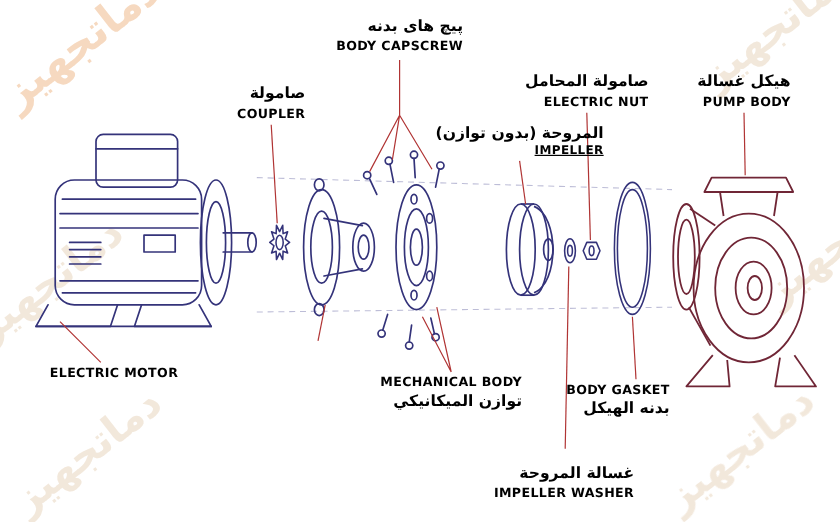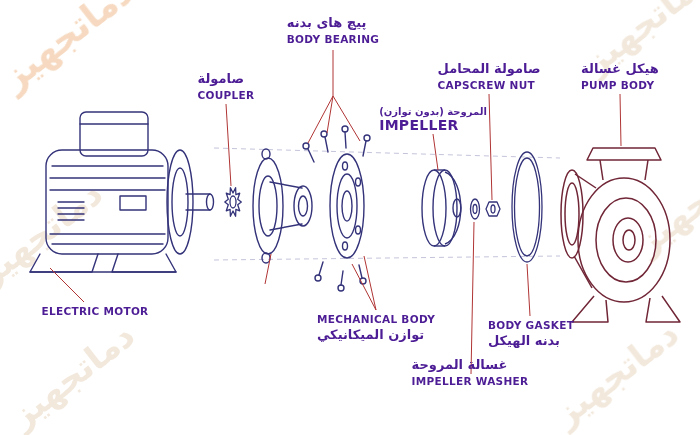--- a/index.html
+++ b/index.html
@@ -1,23 +1,23 @@
 <!DOCTYPE html>
 <html><head>
 <meta charset="utf-8">
 <style>
   html,body{margin:0;padding:0;background:#fff;}
   .stage{position:relative;width:700px;height:435px;background:#ffffff;overflow:hidden;
          font-family:"DejaVu Sans",sans-serif;}
   .stage svg{position:absolute;inset:0;}
-  .lbl{position:absolute;transform:translateX(-50%);text-align:left;color:#4c1d95;white-space:nowrap;}
+  .lbl{position:absolute;transform:translateX(-50%);text-align:right;color:#000000;white-space:nowrap;}
   .lbl .ar{display:block;font-size:13px;font-weight:bold;line-height:18px;direction:rtl;}
   .lbl .en{display:block;font-size:10.5px;font-weight:bold;line-height:14px;letter-spacing:.3px;}
-  .lbl.small .ar{font-size:10px;line-height:15px;}
-  .lbl.small .en{font-size:14px;line-height:13px;}
+  .lbl.small .ar{font-size:13px;line-height:15px;}
+  .lbl.small .en{font-size:10px;line-height:13px;text-decoration:underline;}
 </style>
 </head>
 <body>
 
 <div class="stage">
 
   <svg viewBox="0 0 700 435" width="700" height="435">
 
     <g font-family="DejaVu Sans" font-weight="bold" opacity="0.6">
       <text transform="translate(14,92) rotate(-38)" font-size="36" fill="#f0c096">دماتجهیز</text>
@@ -149,31 +149,31 @@
       <line x1="84" y1="302" x2="50" y2="268"></line>
       <line x1="265" y1="284" x2="271" y2="254"></line>
       <path d="M376 310 L352 264 M376 310 L364 256"></path>
       <line x1="530" y1="316" x2="527" y2="264"></line>
       <line x1="471" y1="374" x2="474" y2="222"></line>
     </g>
   </svg>
 
   <div class="lbl" style="left:333px;top:14px">
     <span class="ar">پیچ های بدنه</span>
-    <span class="en">BODY BEARING</span>
+    <span class="en">BODY CAPSCREW</span>
   </div>
 
   <div class="lbl" style="left:226px;top:70px">
     <span class="ar">صامولة</span>
     <span class="en">COUPLER</span>
   </div>
 
   <div class="lbl" style="left:489px;top:60px">
     <span class="ar">صامولة المحامل</span>
-    <span class="en">CAPSCREW NUT</span>
+    <span class="en">ELECTRIC NUT</span>
   </div>
 
   <div class="lbl" style="left:620px;top:60px">
     <span class="ar">هيكل غسالة</span>
     <span class="en">PUMP BODY</span>
   </div>
 
   <div class="lbl small" style="left:433px;top:104px">
     <span class="ar">المروحة (بدون توازن)</span>
     <span class="en">IMPELLER</span>
@@ -184,23 +184,23 @@
   </div>
 
   <div class="lbl" style="left:271px;top:286px">
   </div>
 
   <div class="lbl" style="left:376px;top:312px">
     <span class="en">MECHANICAL BODY</span>
     <span class="ar">توازن الميكانيكي</span>
   </div>
 
-  <div class="lbl" style="left:531px;top:318px">
+  <div class="lbl" style="left:515px;top:318px">
     <span class="en">BODY GASKET</span>
     <span class="ar">بدنه الهيكل</span>
   </div>
 
-  <div class="lbl" style="left:470px;top:356px">
+  <div class="lbl" style="left:470px;top:386px">
     <span class="ar">غسالة المروحة</span>
     <span class="en">IMPELLER WASHER</span>
   </div>
 
 </div>
 
 </body></html>

